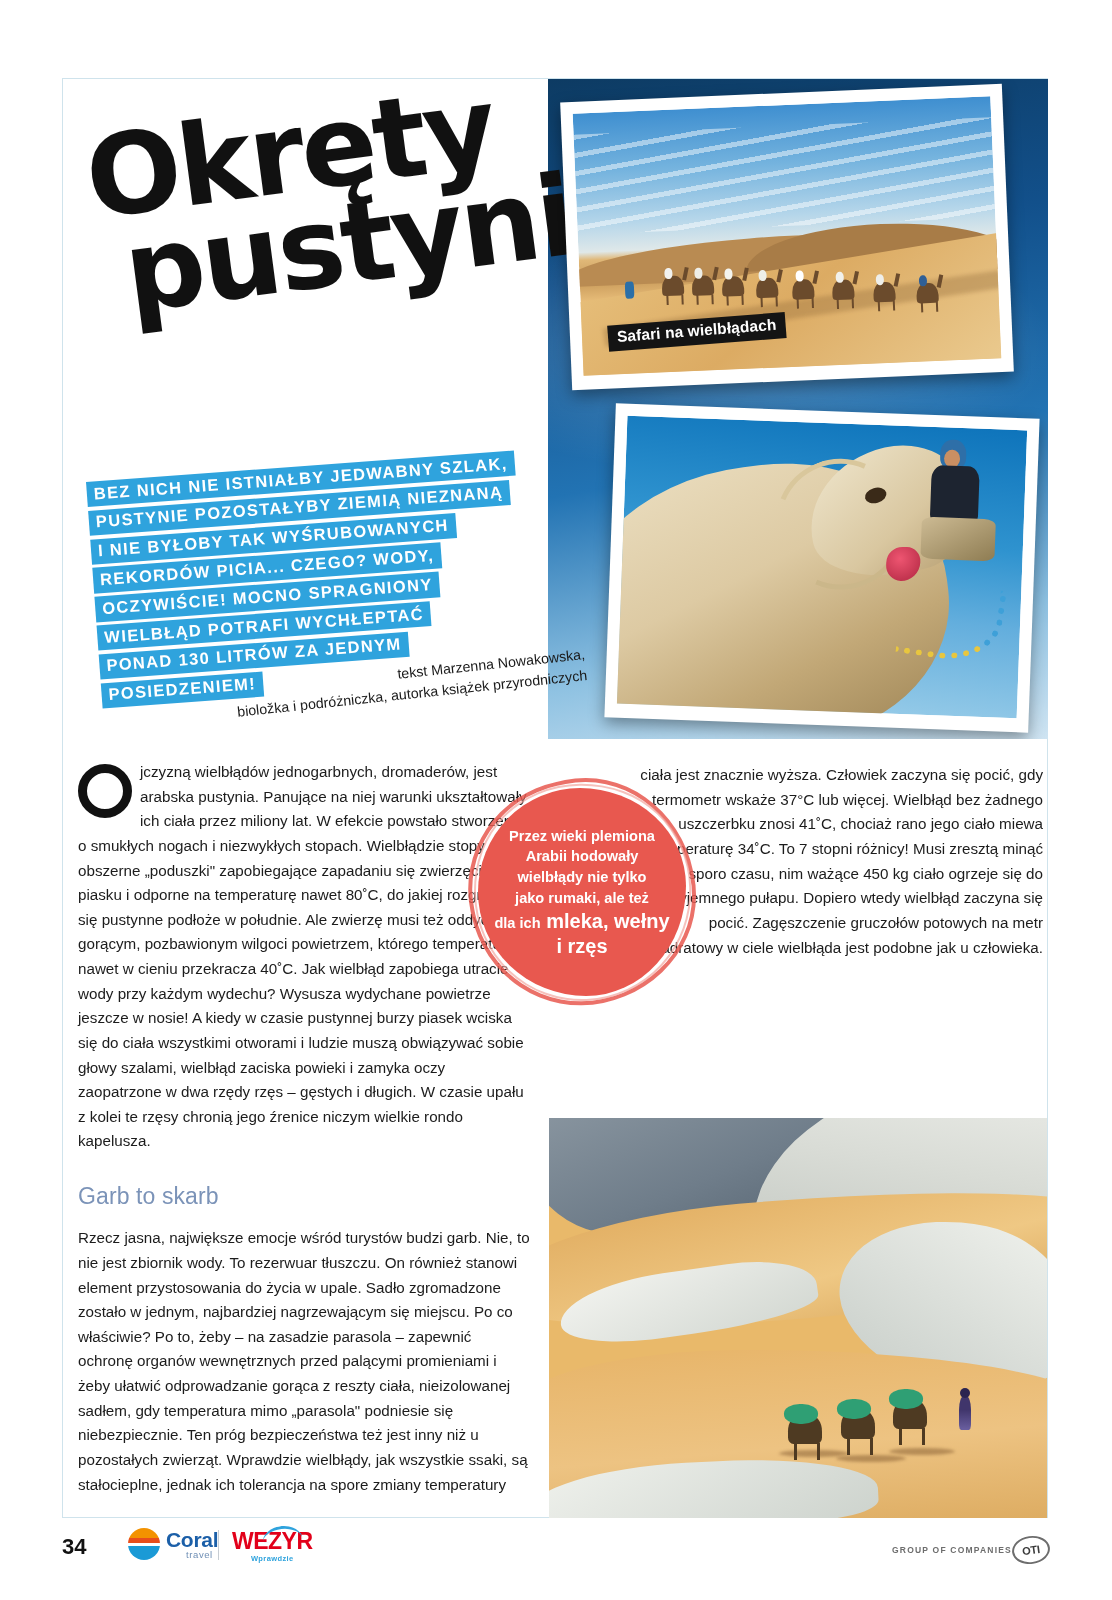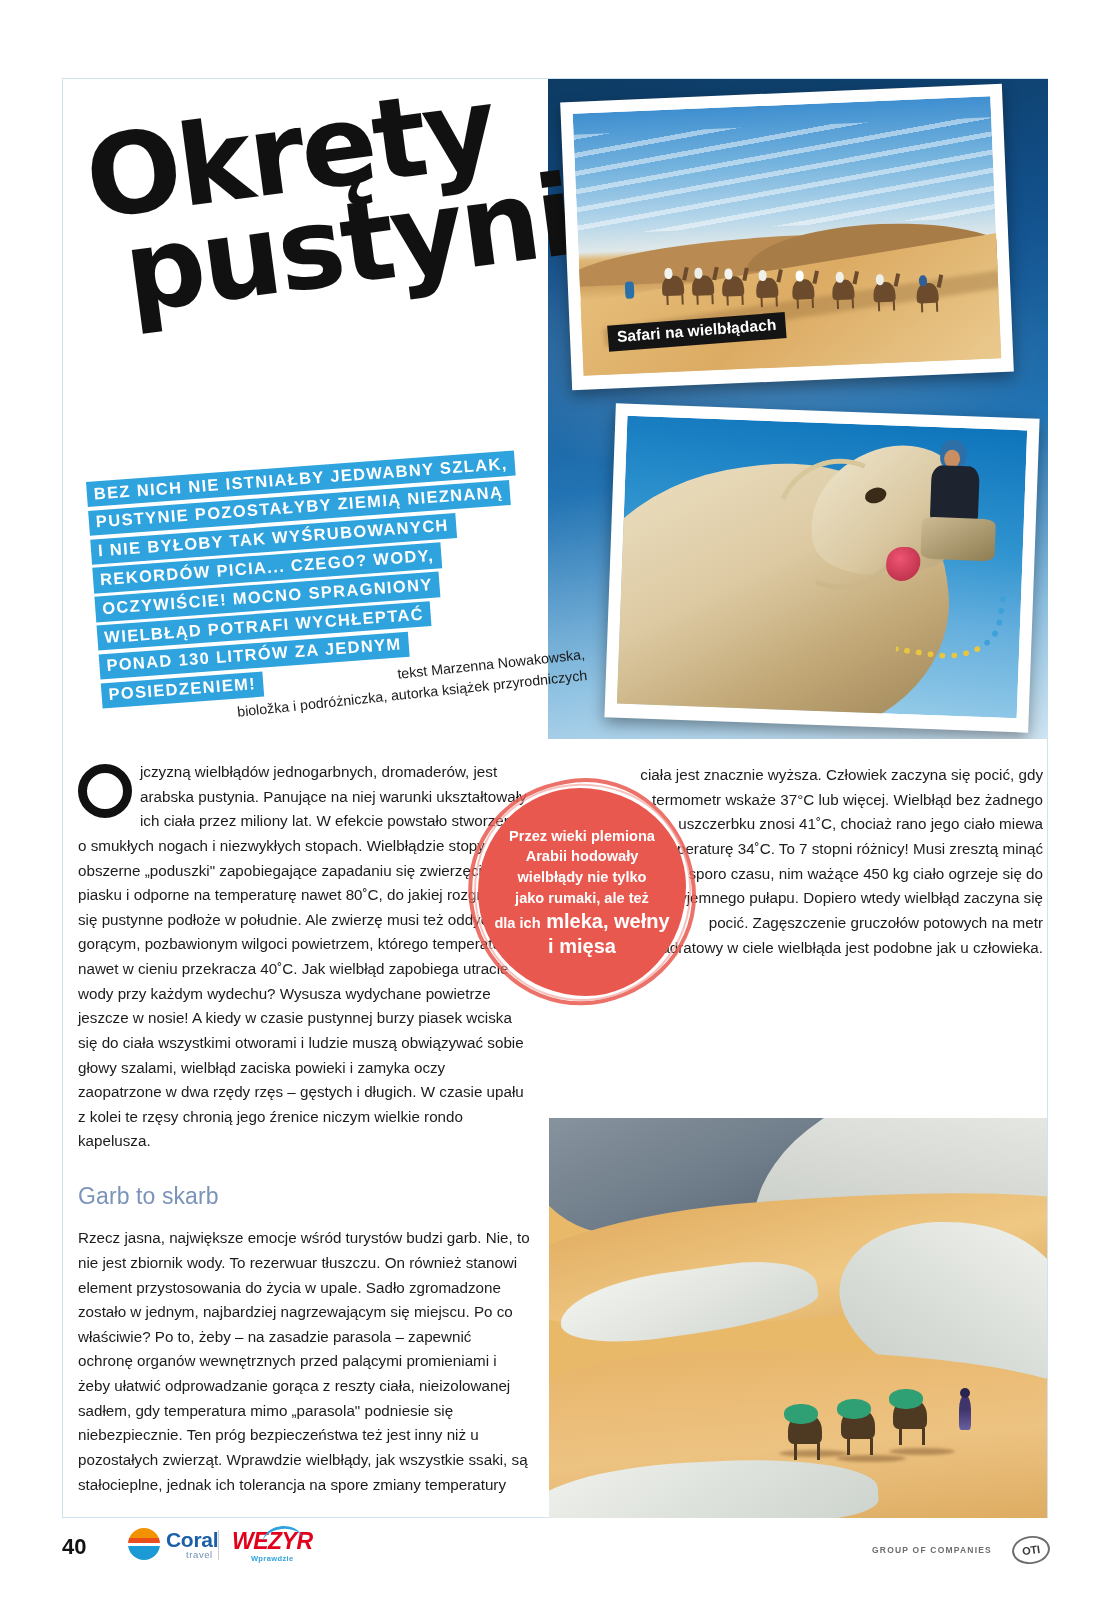--- a/index.html
+++ b/index.html
@@ -596,38 +596,37 @@
     position: absolute;
     left: 30px; top: -3px;
     width: 40px; height: 12px;
     border-top: 3px solid #2fa3dd;
     border-radius: 50% 50% 0 0 / 100% 100% 0 0;
     transform: rotate(-6deg);
   }
   .wezyr-text {
     font-size: 23px;
     font-weight: bold;
-    font-style: italic;
     color: #e2001a;
     letter-spacing: -.5px;
     line-height: 1.1;
   }
   .wezyr-sub {
     font-size: 7.5px;
     font-weight: bold;
     color: #2fa3dd;
     letter-spacing: .4px;
   }
   .footer-right {
     position: absolute;
     right: 62px;
     top: 8px;
     display: flex;
     align-items: center;
-    gap: 20px;
+    gap: 0;
   }
   .goc-text {
     font-size: 8.5px;
     letter-spacing: 1.2px;
     color: #6d6d6d;
     font-weight: 600;
   }
   .oti-mark {
     width: 34px; height: 24px;
     border: 2.5px solid #6d6d6d;
@@ -768,30 +767,30 @@
 <div class="red-callout">
   <div class="ring"></div>
   <div class="blob"></div>
   <div class="ring2"></div>
   <div class="callout-text">
     <span class="small">Przez wieki plemiona</span>
     <span class="small">Arabii hodowały</span>
     <span class="small">wielbłądy nie tylko</span>
     <span class="small">jako rumaki, ale też</span>
     <span class="big"><span class="inline-small">dla ich</span> <span>mleka, wełny</span></span>
-    <span class="big">i mięsa</span>
+    <span class="big">i rzęs</span>
   </div>
 </div>
 
 <div class="right-col">
   <p class="rc-top">ciała jest znacznie wyższa. Człowiek zaczyna się pocić, gdy termometr wskaże 37°C lub więcej. Wielbłąd bez żadnego uszczerbku znosi 41˚C, chociaż rano jego ciało miewa temperaturę 34˚C. To 7 stopni różnicy! Musi zresztą minąć sporo czasu, nim ważące 450 kg ciało ogrzeje się do nieprzyjemnego pułapu. Dopiero wtedy wielbłąd zaczyna się pocić. Zagęszczenie gruczołów potowych na metr kwadratowy w ciele wielbłąda jest podobne jak u człowieka.</p>
 </div>
 
 <div class="footer">
-  <div class="page-number">40</div>
+  <div class="page-number">34</div>
 
   <div class="logo-coral">
     <div class="coral-mark"></div>
     <div class="coral-text">
       <span class="c1">Coral</span>
       <span class="c2">travel</span>
     </div>
   </div>
 
   <div class="logo-sep"></div>

